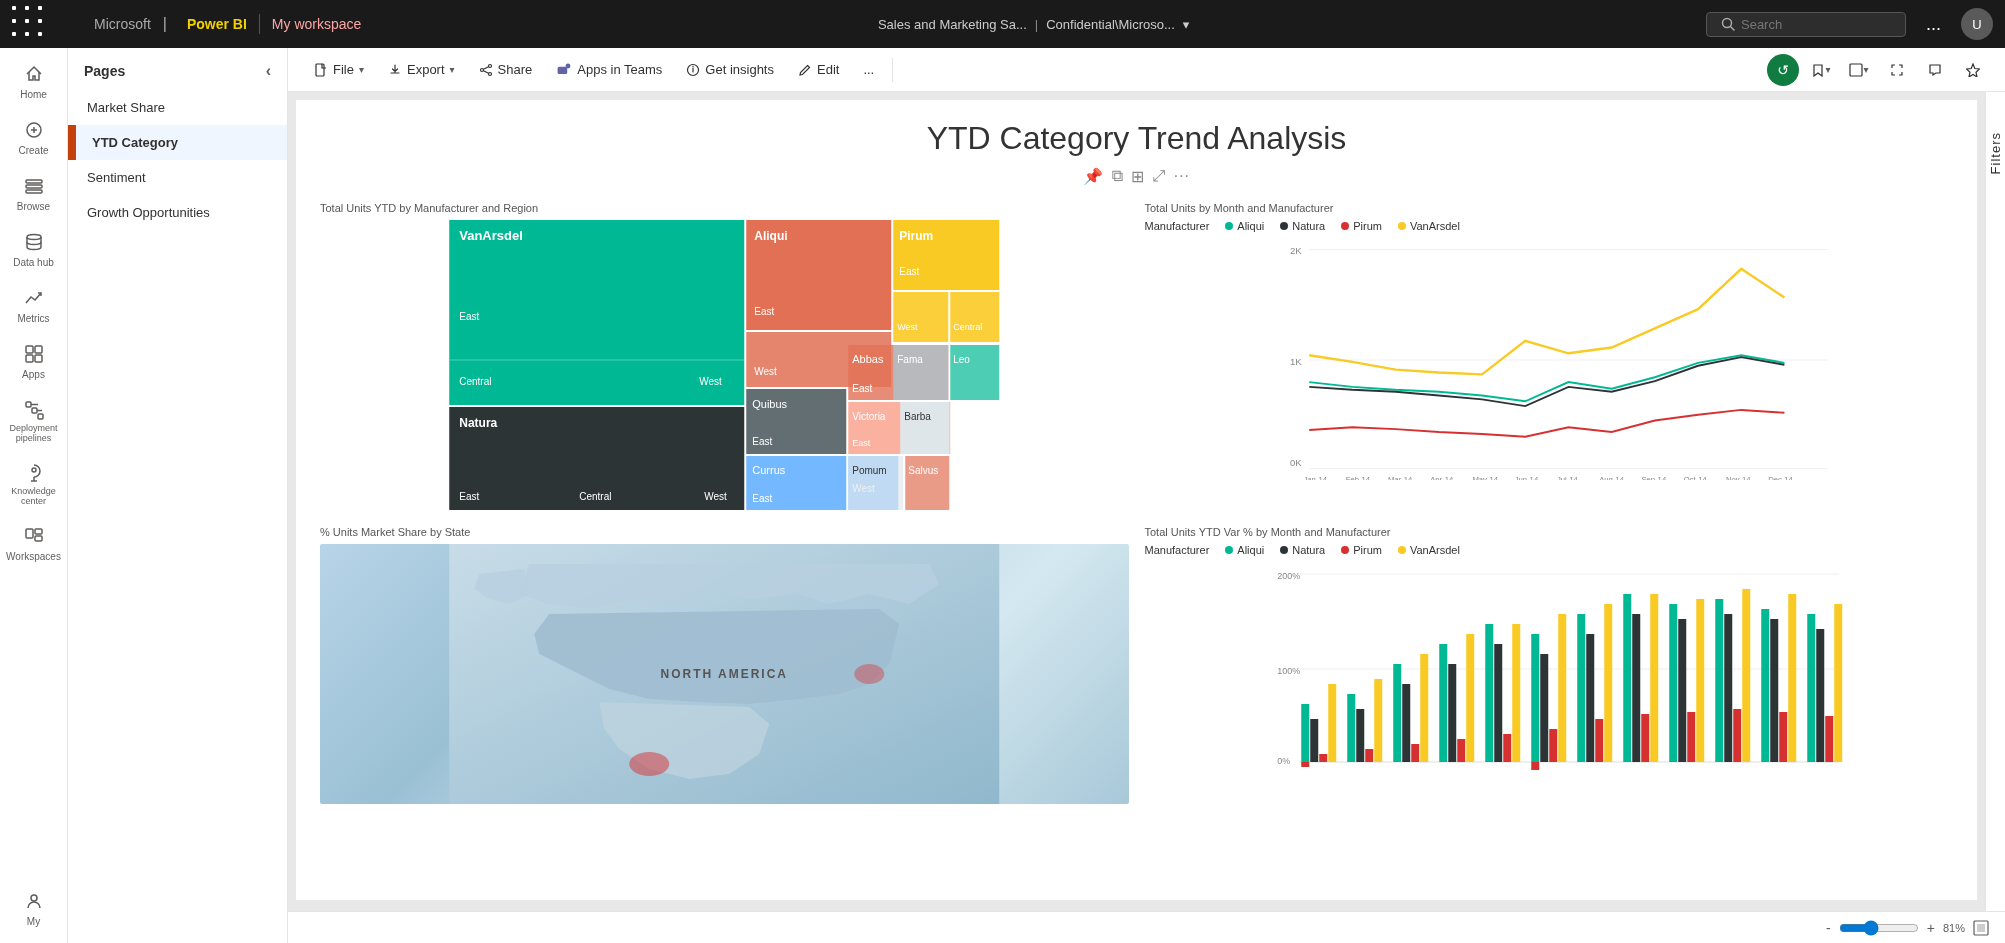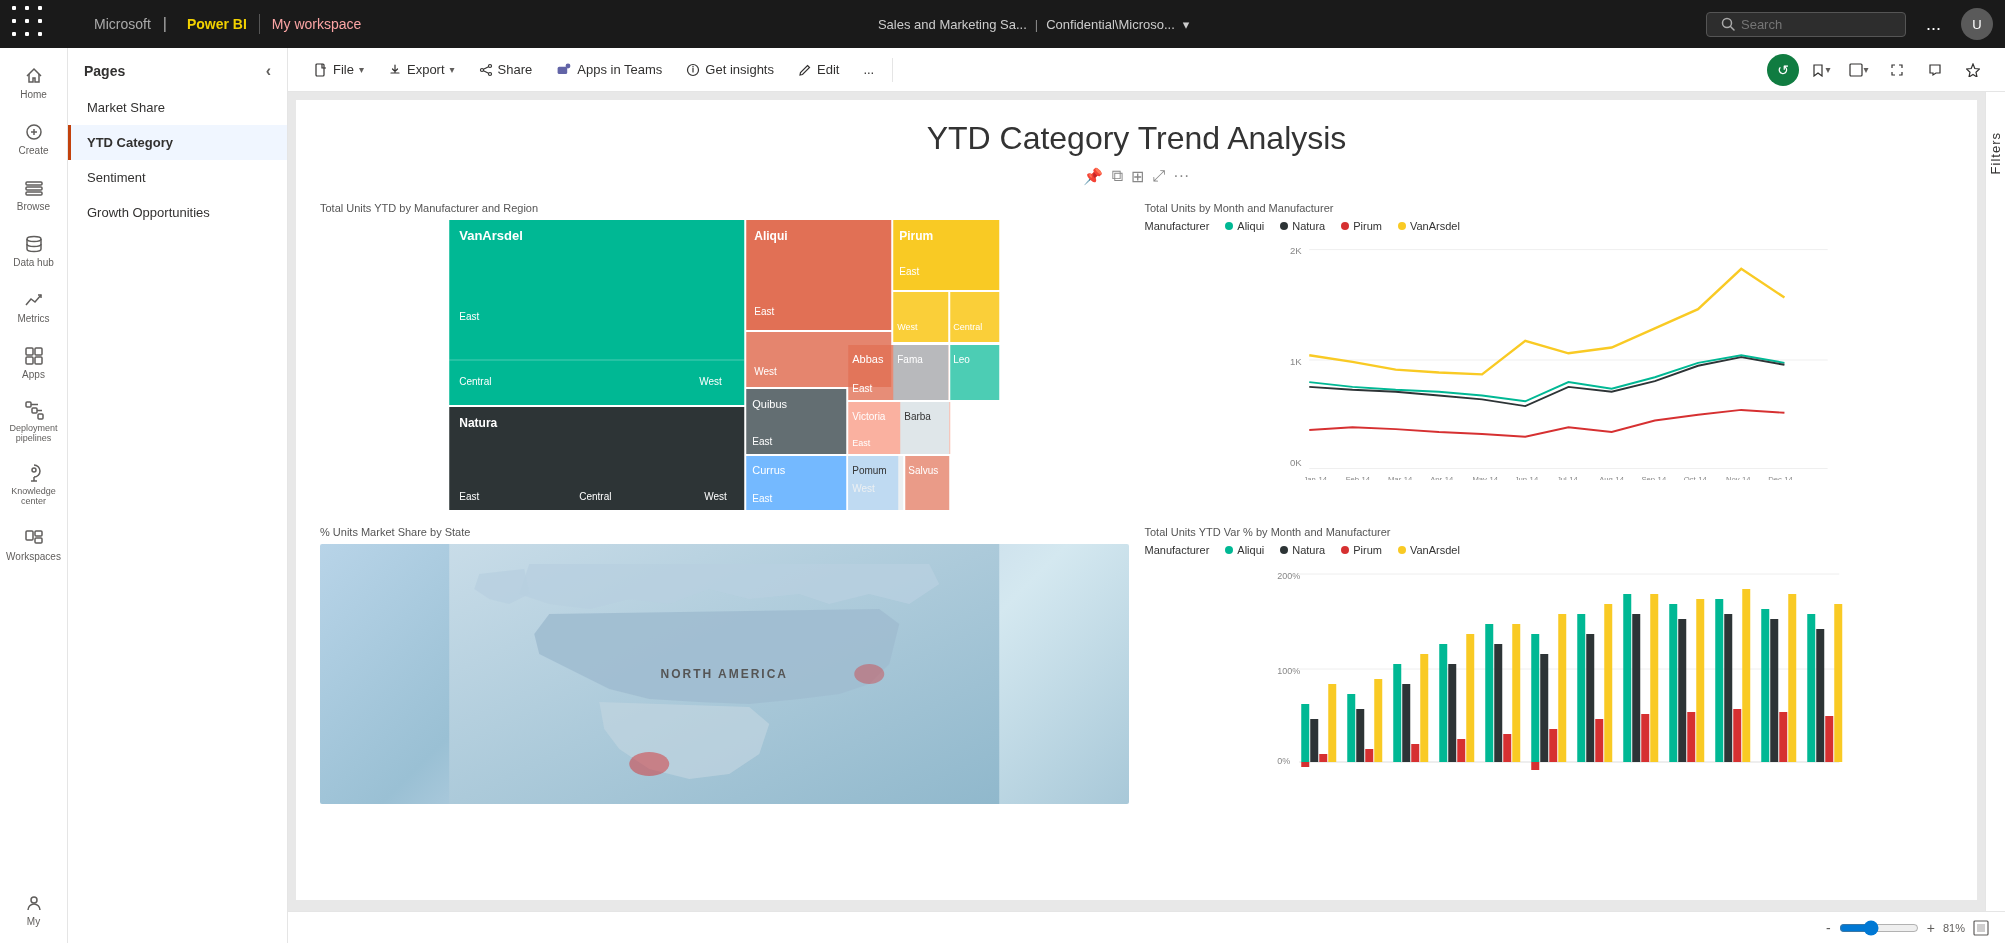--- a/index.html
+++ b/index.html
@@ -29,41 +29,41 @@
 
     
     .main-layout { display: flex; flex: 1; overflow: hidden; }
 
     
     .icon-nav {
       width: 68px; background: white; display: flex; flex-direction: column; align-items: center;
       padding: 8px 0; gap: 4px; border-right: 1px solid #e5e5e5; flex-shrink: 0;
     }
     .nav-item {
-      display: flex; flex-direction: column; align-items: center; justify-content: flex-end;
+      display: flex; flex-direction: column; align-items: center; justify-content: space-between;
       width: 60px; padding: 8px 4px; border-radius: 4px; cursor: pointer; gap: 3px;
       font-size: 10px; color: #605e5c; text-align: center; min-height: 52px;
     }
     .nav-item svg { width: 20px; height: 20px; }
 
     
     .pages-sidebar {
       width: 220px; background: white; border-right: 1px solid #e5e5e5;
       display: flex; flex-direction: column; flex-shrink: 0;
     }
     .pages-header {
       display: flex; align-items: center; justify-content: space-between;
       padding: 14px 16px 10px; font-size: 14px; font-weight: 600; color: #323130;
     }
     .pages-collapse { cursor: pointer; color: #605e5c; font-size: 16px; }
     .page-item {
       padding: 10px 16px; font-size: 13px; color: #323130; cursor: pointer;
       border-left: 3px solid transparent;
     }
-    .page-item.active { border-left: 3px solid #c2410c; background: #f0f6ff; font-weight: 600; }
+    .page-item.active { border-left: 8px solid #c2410c; background: #f0f6ff; font-weight: 600; }
 
     
     .content-area { flex: 1; display: flex; flex-direction: column; overflow: hidden; }
 
     
     .toolbar {
       display: flex; align-items: center; background: white; border-bottom: 1px solid #e5e5e5;
       padding: 0 16px; height: 44px; gap: 4px; flex-shrink: 0;
     }
     .toolbar-btn {

